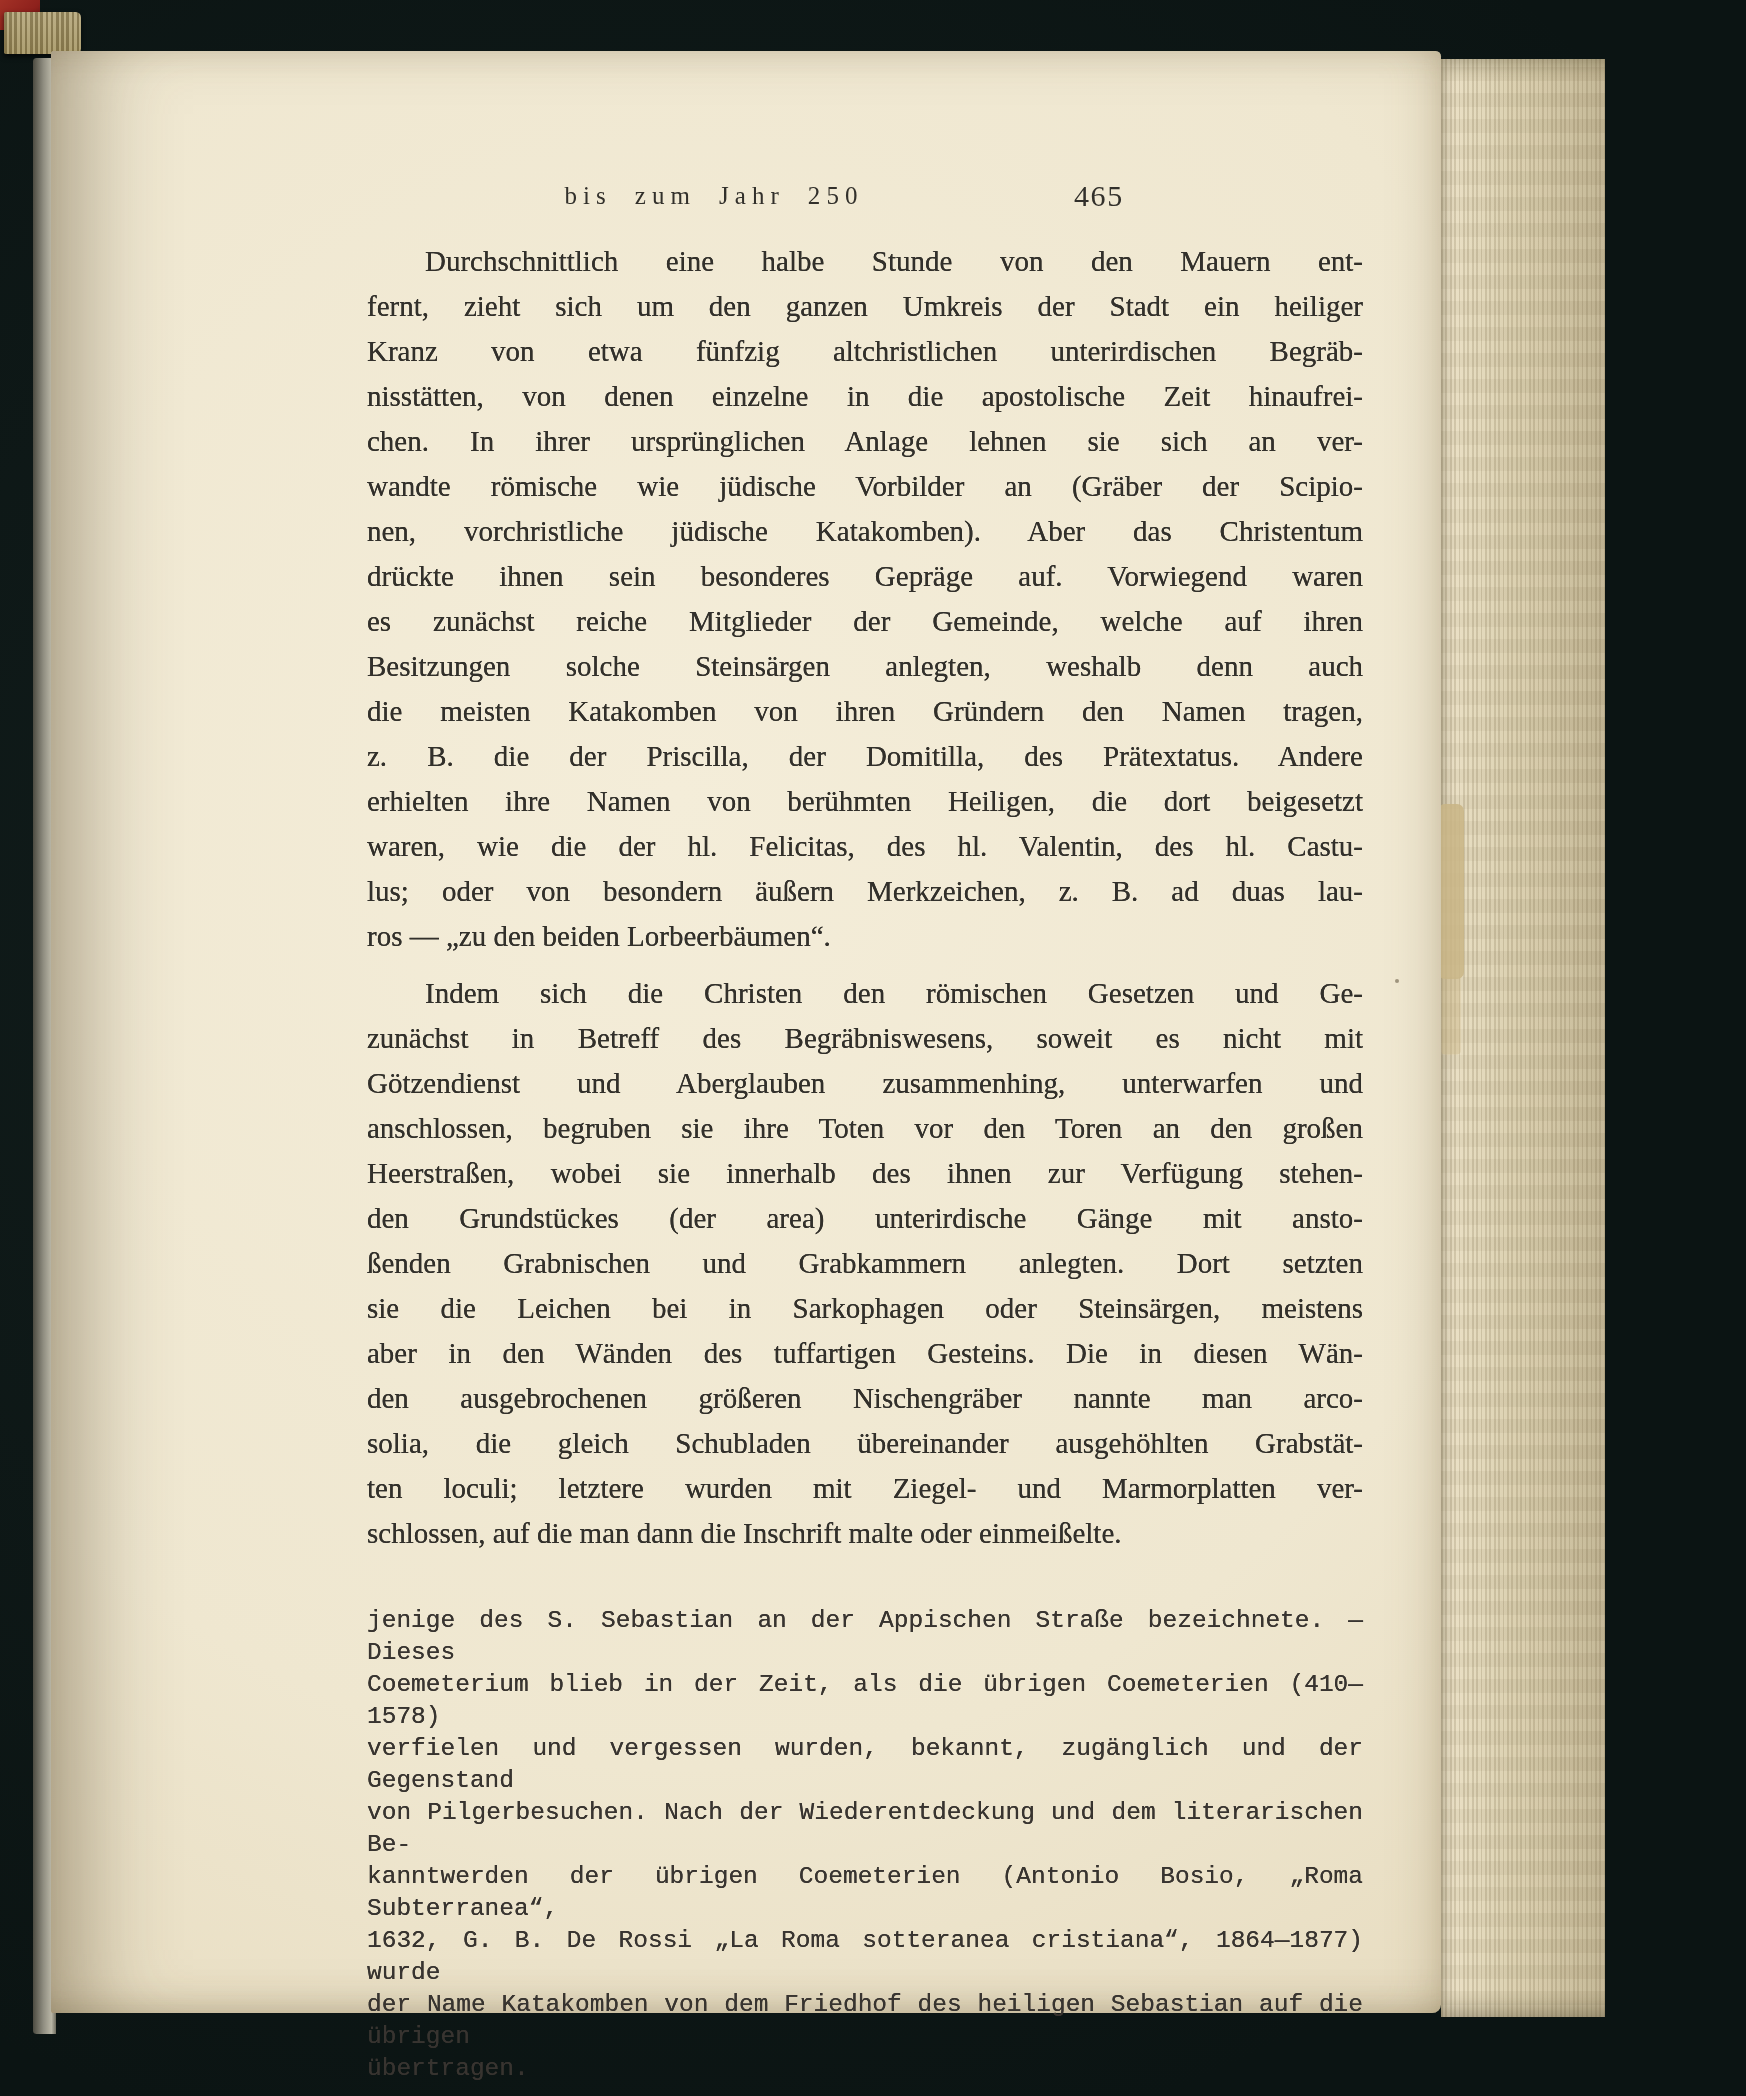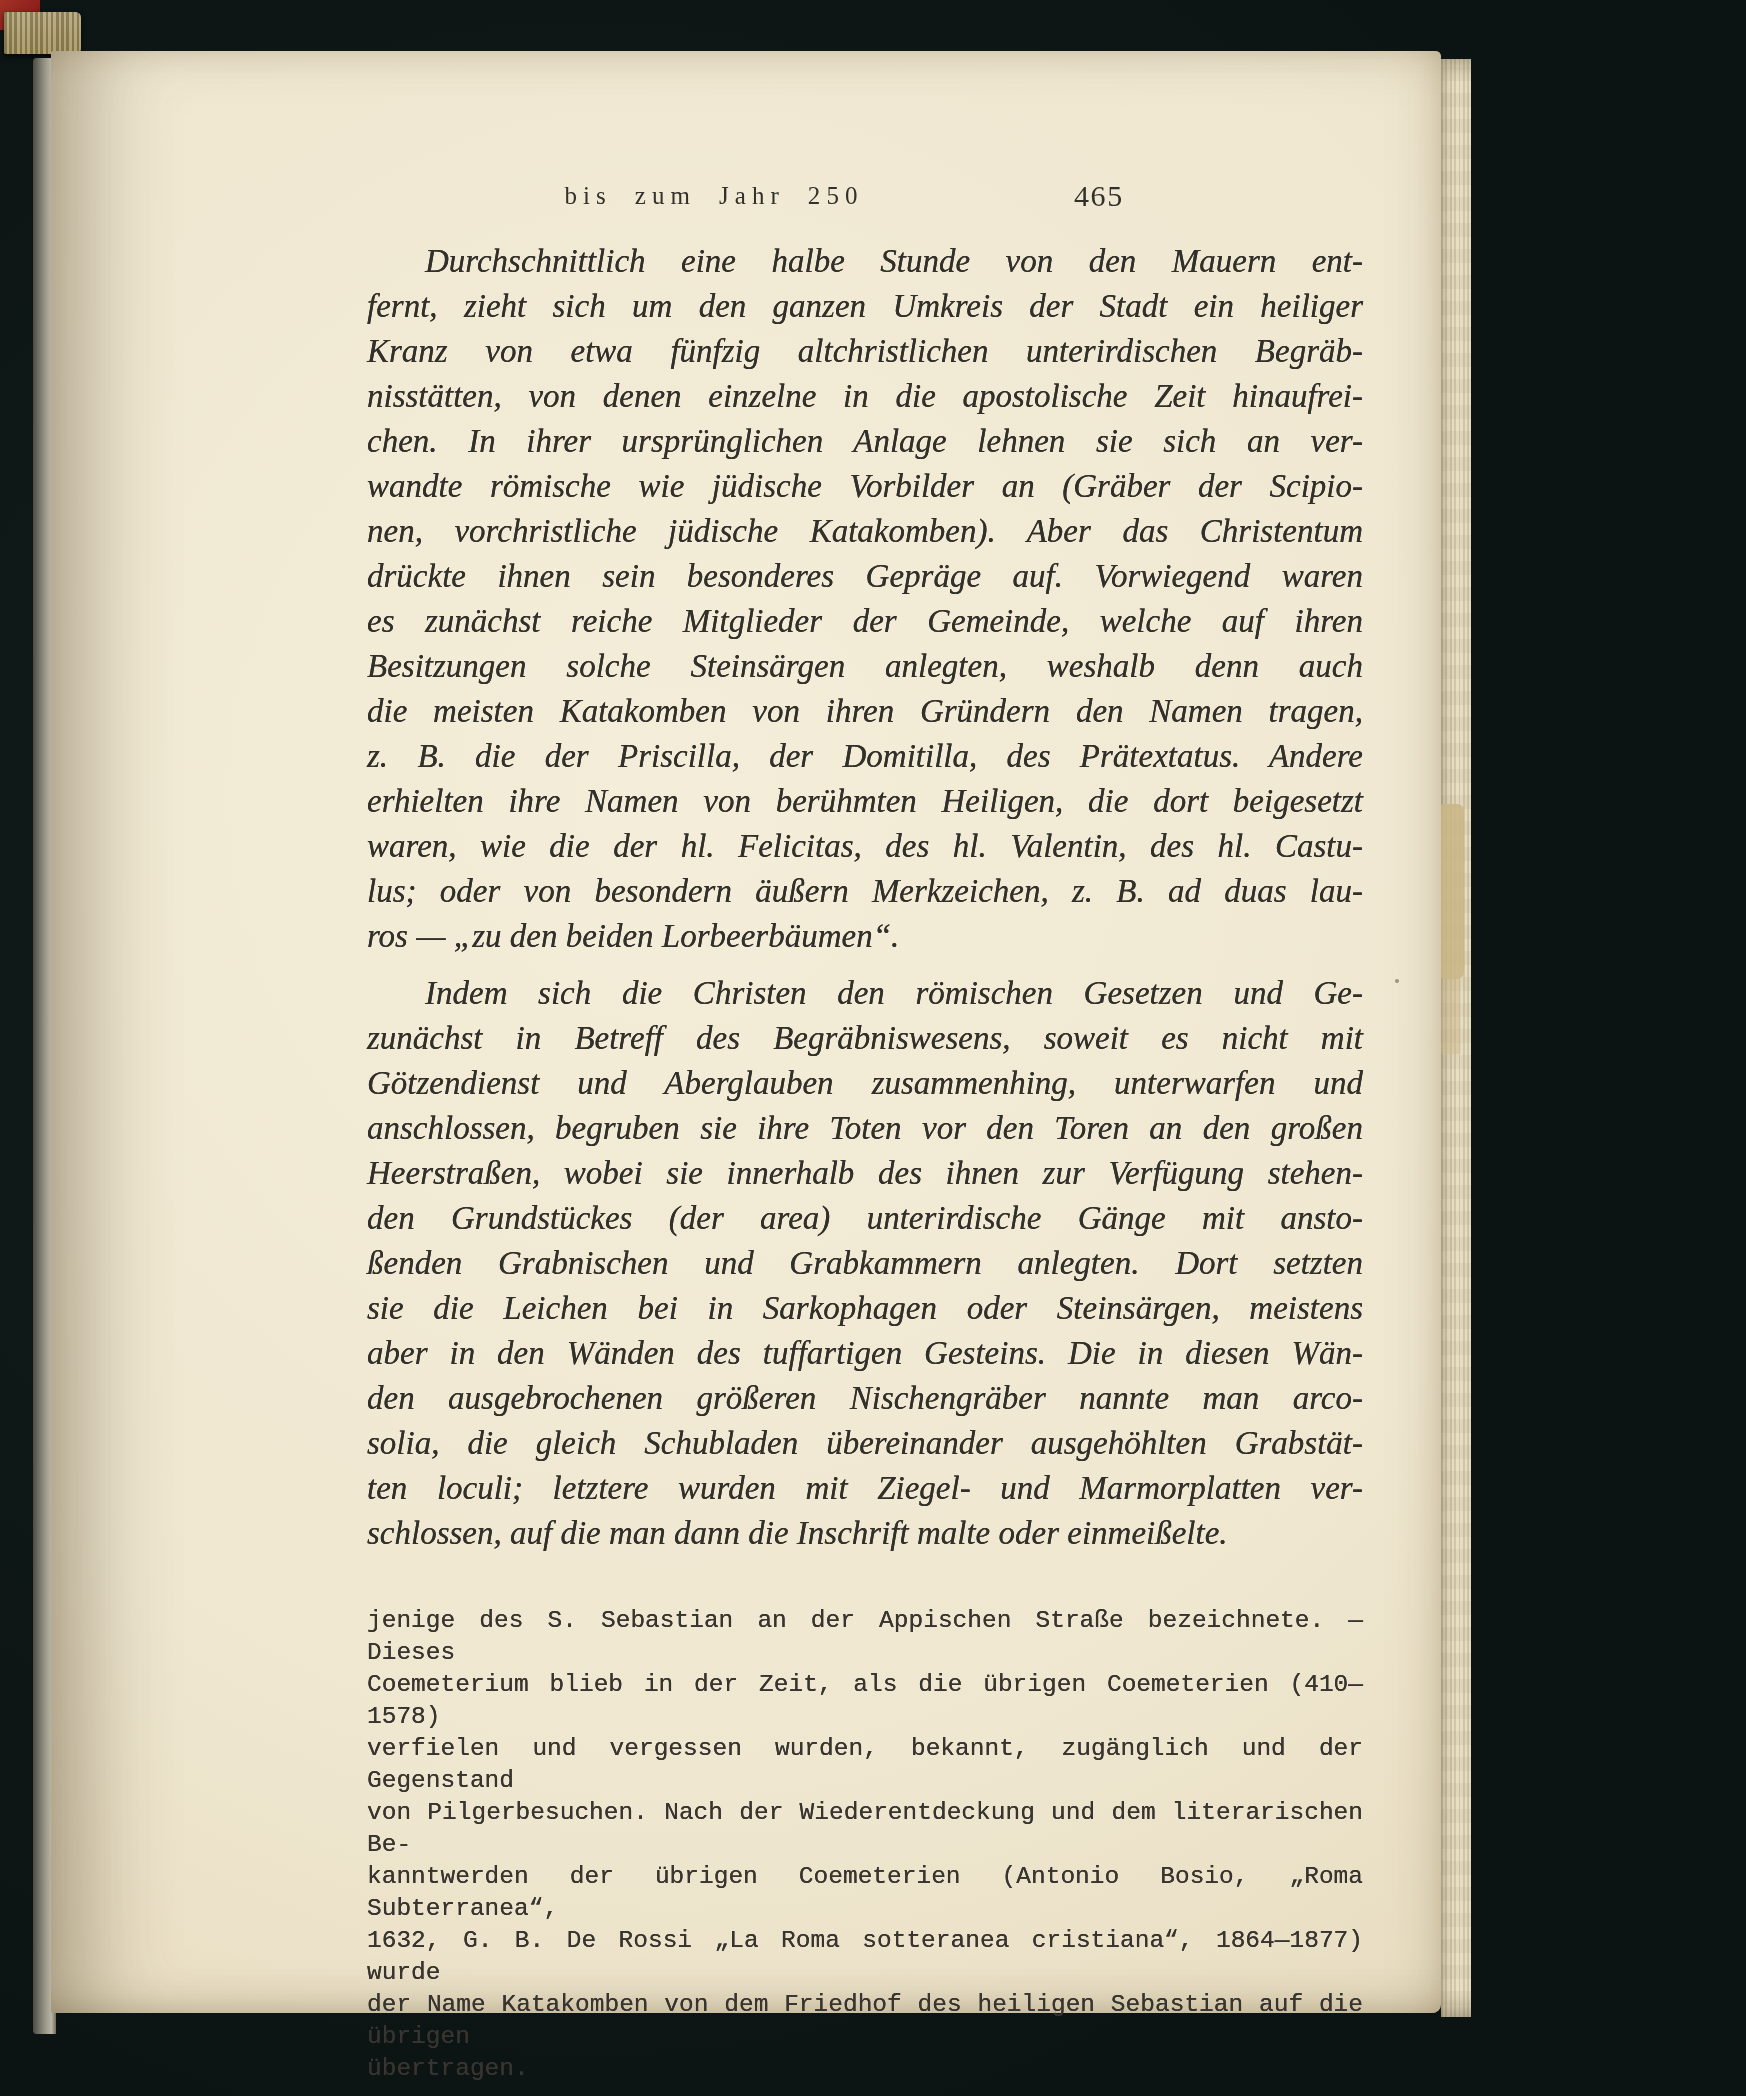--- a/index.html
+++ b/index.html
@@ -8,21 +8,21 @@
     --ink:#32302b;
     --footnote-ink:#383430;
     --page-edge:#d7cba9;
     --cover:#b4aa8e;
     --red-tab:#8e211c;
     --left-edge:#8f8d80;
     --stain:#c9b585;
   }
   html,body{margin:0;padding:0;background:var(--background);}
   .scene{
-    position:relative;width:1471px;height:2096px;overflow:hidden;
+    position:relative;width:1605px;height:2096px;overflow:hidden;
     background:
       radial-gradient(140% 100% at 40% 45%, rgba(40,60,58,.25) 0%, rgba(0,0,0,0) 60%),
       var(--background);
     font-family:"Liberation Serif","DejaVu Serif",serif;
   }
 
   
   .left-edges{
     position:absolute;left:33px;top:58px;width:23px;height:1976px;
     background:linear-gradient(90deg,#4c4b41 0%,var(--left-edge) 45%,#b9b6a6 80%,#6e6c5f 100%);
@@ -90,21 +90,21 @@
 
   .text-col{position:absolute;left:316px;top:131px;width:996px;}
 
   .page-header{position:relative;width:773px;height:38px;margin-bottom:19px;}
   .running-title{
     position:absolute;left:0;right:79px;text-align:center;
     font-size:25px;letter-spacing:6.1px;word-spacing:10.5px;color:var(--ink);
   }
   .folio{position:absolute;right:16px;top:-3.5px;font-size:30px;letter-spacing:1.7px;color:var(--ink);}
 
-  .para{font-size:33px;line-height:45px;color:var(--ink);text-shadow:0 0 0.4px currentColor;font-style:italic;}
+  .para{font-size:29px;line-height:45px;color:var(--ink);text-shadow:0 0 0.4px currentColor;}
   .para + .para{margin-top:12.2px;}
   .footnote{
     margin-top:49px;font-size:24.5px;line-height:32px;color:var(--footnote-ink);
     text-shadow:0 0 0.3px currentColor;
     font-family:Liberation Mono, monospace;
   }
   .line{text-align:justify;text-align-last:justify;white-space:normal;}
   .line.first{padding-left:58px;}
   .line.last{text-align-last:left;}
 </style>

